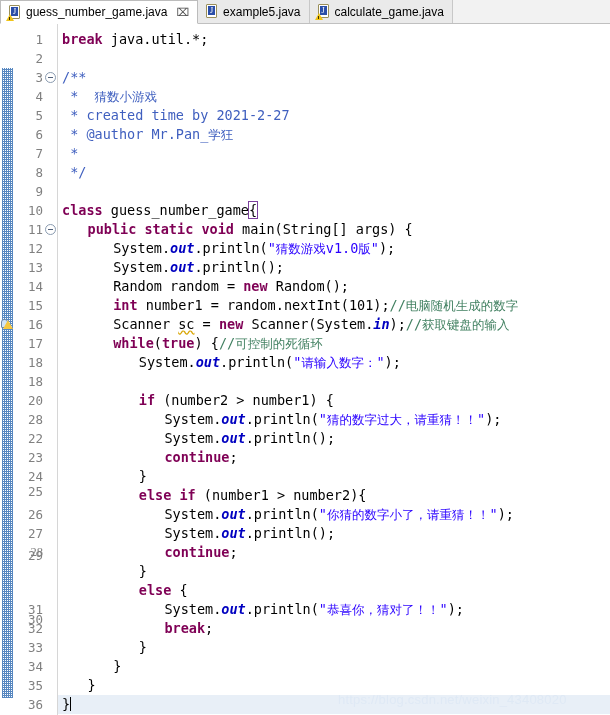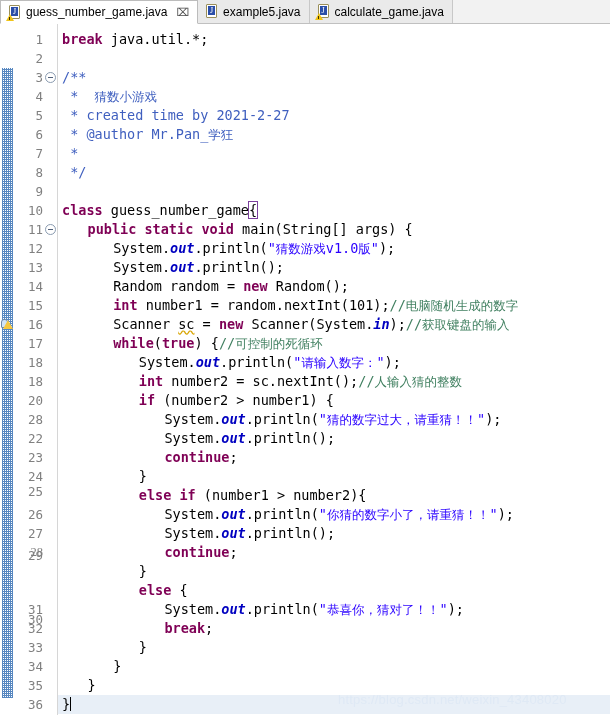--- a/index.html
+++ b/index.html
@@ -313,21 +313,20 @@
       <div class="line" style="top: 158px; left: 4px;"></div>
       <div class="line" style="top: 177px; left: 4px;"><span class="kw">class</span><span class="plain"> guess_number_game</span><span class="plain bmatch">{</span></div>
       <div class="line" style="top: 196px; left: 29.6px;"><span class="kw">public static void</span><span class="plain"> main(String[] args) {</span></div>
       <div class="line" style="top: 215px; left: 55.2px;"><span class="plain">System.</span><span class="fld">out</span><span class="plain">.println(</span><span class="str">"</span><span class="str cjk">猜数游戏</span><span class="str">v1.0</span><span class="str cjk">版</span><span class="str">"</span><span class="plain">);</span></div>
       <div class="line" style="top: 234px; left: 55.2px;"><span class="plain">System.</span><span class="fld">out</span><span class="plain">.println();</span></div>
       <div class="line" style="top: 253px; left: 55.2px;"><span class="plain">Random random = </span><span class="kw">new</span><span class="plain"> Random();</span></div>
       <div class="line" style="top: 272px; left: 55.2px;"><span class="kw">int</span><span class="plain"> number1 = random.nextInt(101);</span><span class="cmt">//</span><span class="cmt cjk">电脑随机生成的数字</span></div>
       <div class="line" style="top: 291px; left: 55.2px;"><span class="plain">Scanner </span><span class="plain squig">sc</span><span class="plain"> = </span><span class="kw">new</span><span class="plain"> Scanner(System.</span><span class="fld">in</span><span class="plain">);</span><span class="cmt">//</span><span class="cmt cjk">获取键盘的输入</span></div>
       <div class="line" style="top: 310px; left: 55.2px;"><span class="kw">while</span><span class="plain">(</span><span class="kw">true</span><span class="plain">) {</span><span class="cmt">//</span><span class="cmt cjk">可控制的死循环</span></div>
       <div class="line" style="top: 329px; left: 80.8px;"><span class="plain">System.</span><span class="fld">out</span><span class="plain">.println(</span><span class="str">"</span><span class="str cjk">请输入数字：</span><span class="str">"</span><span class="plain">);</span></div>
-      <div class="line" style="top: 348px; left: 80.8px;"><span class="kw">int</span><span class="plain"> number2 = sc.nextInt();</span><span class="cmt">//</span><span class="cmt cjk">人输入猜的整数</span></div>
       <div class="line" style="top: 367px; left: 80.8px;"><span class="kw">if</span><span class="plain"> (number2 &gt; number1) {</span></div>
       <div class="line" style="top: 386px; left: 106.4px;"><span class="plain">System.</span><span class="fld">out</span><span class="plain">.println(</span><span class="str">"</span><span class="str cjk">猜的数字过大，请重猜！！</span><span class="str">"</span><span class="plain">);</span></div>
       <div class="line" style="top: 405px; left: 106.4px;"><span class="plain">System.</span><span class="fld">out</span><span class="plain">.println();</span></div>
       <div class="line" style="top: 424px; left: 106.4px;"><span class="kw">continue</span><span class="plain">;</span></div>
       <div class="line" style="top: 443px; left: 80.8px;"><span class="plain">}</span></div>
       <div class="line" style="top: 462px; left: 80.8px;"><span class="kw">else if</span><span class="plain"> (number1 &gt; number2){</span></div>
       <div class="line" style="top: 481px; left: 106.4px;"><span class="plain">System.</span><span class="fld">out</span><span class="plain">.println(</span><span class="str">"</span><span class="str cjk">你猜的数字小了，请重猜！！</span><span class="str">"</span><span class="plain">);</span></div>
       <div class="line" style="top: 500px; left: 106.4px;"><span class="plain">System.</span><span class="fld">out</span><span class="plain">.println();</span></div>
       <div class="line" style="top: 519px; left: 106.4px;"><span class="kw">continue</span><span class="plain">;</span></div>
       <div class="line" style="top: 538px; left: 80.8px;"><span class="plain">}</span></div>

